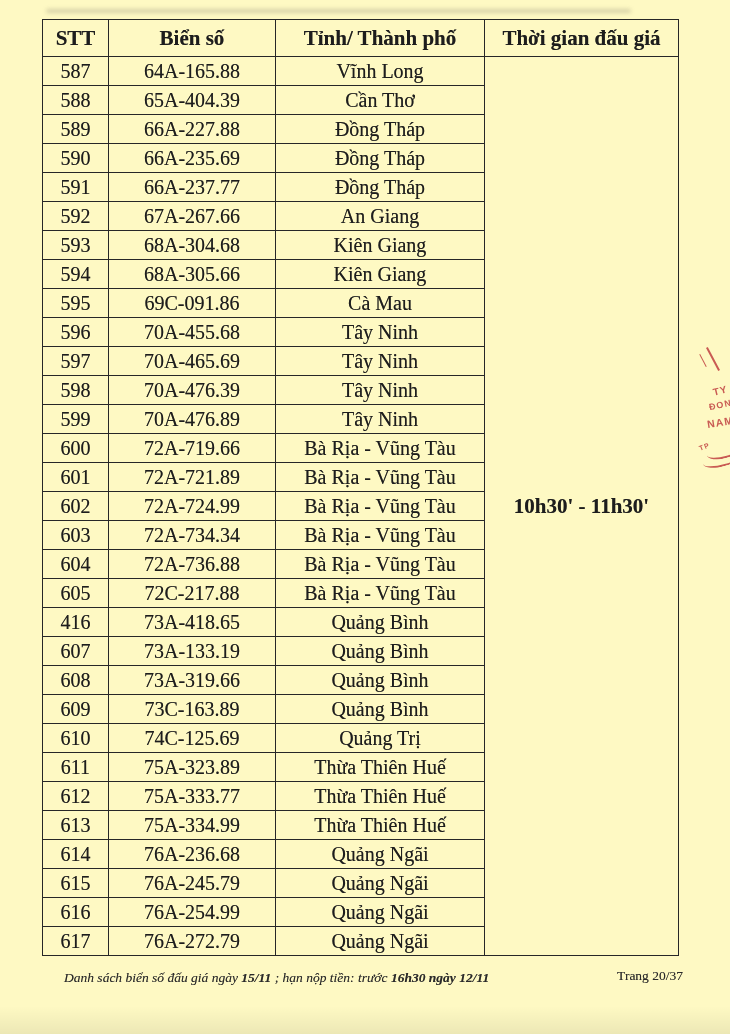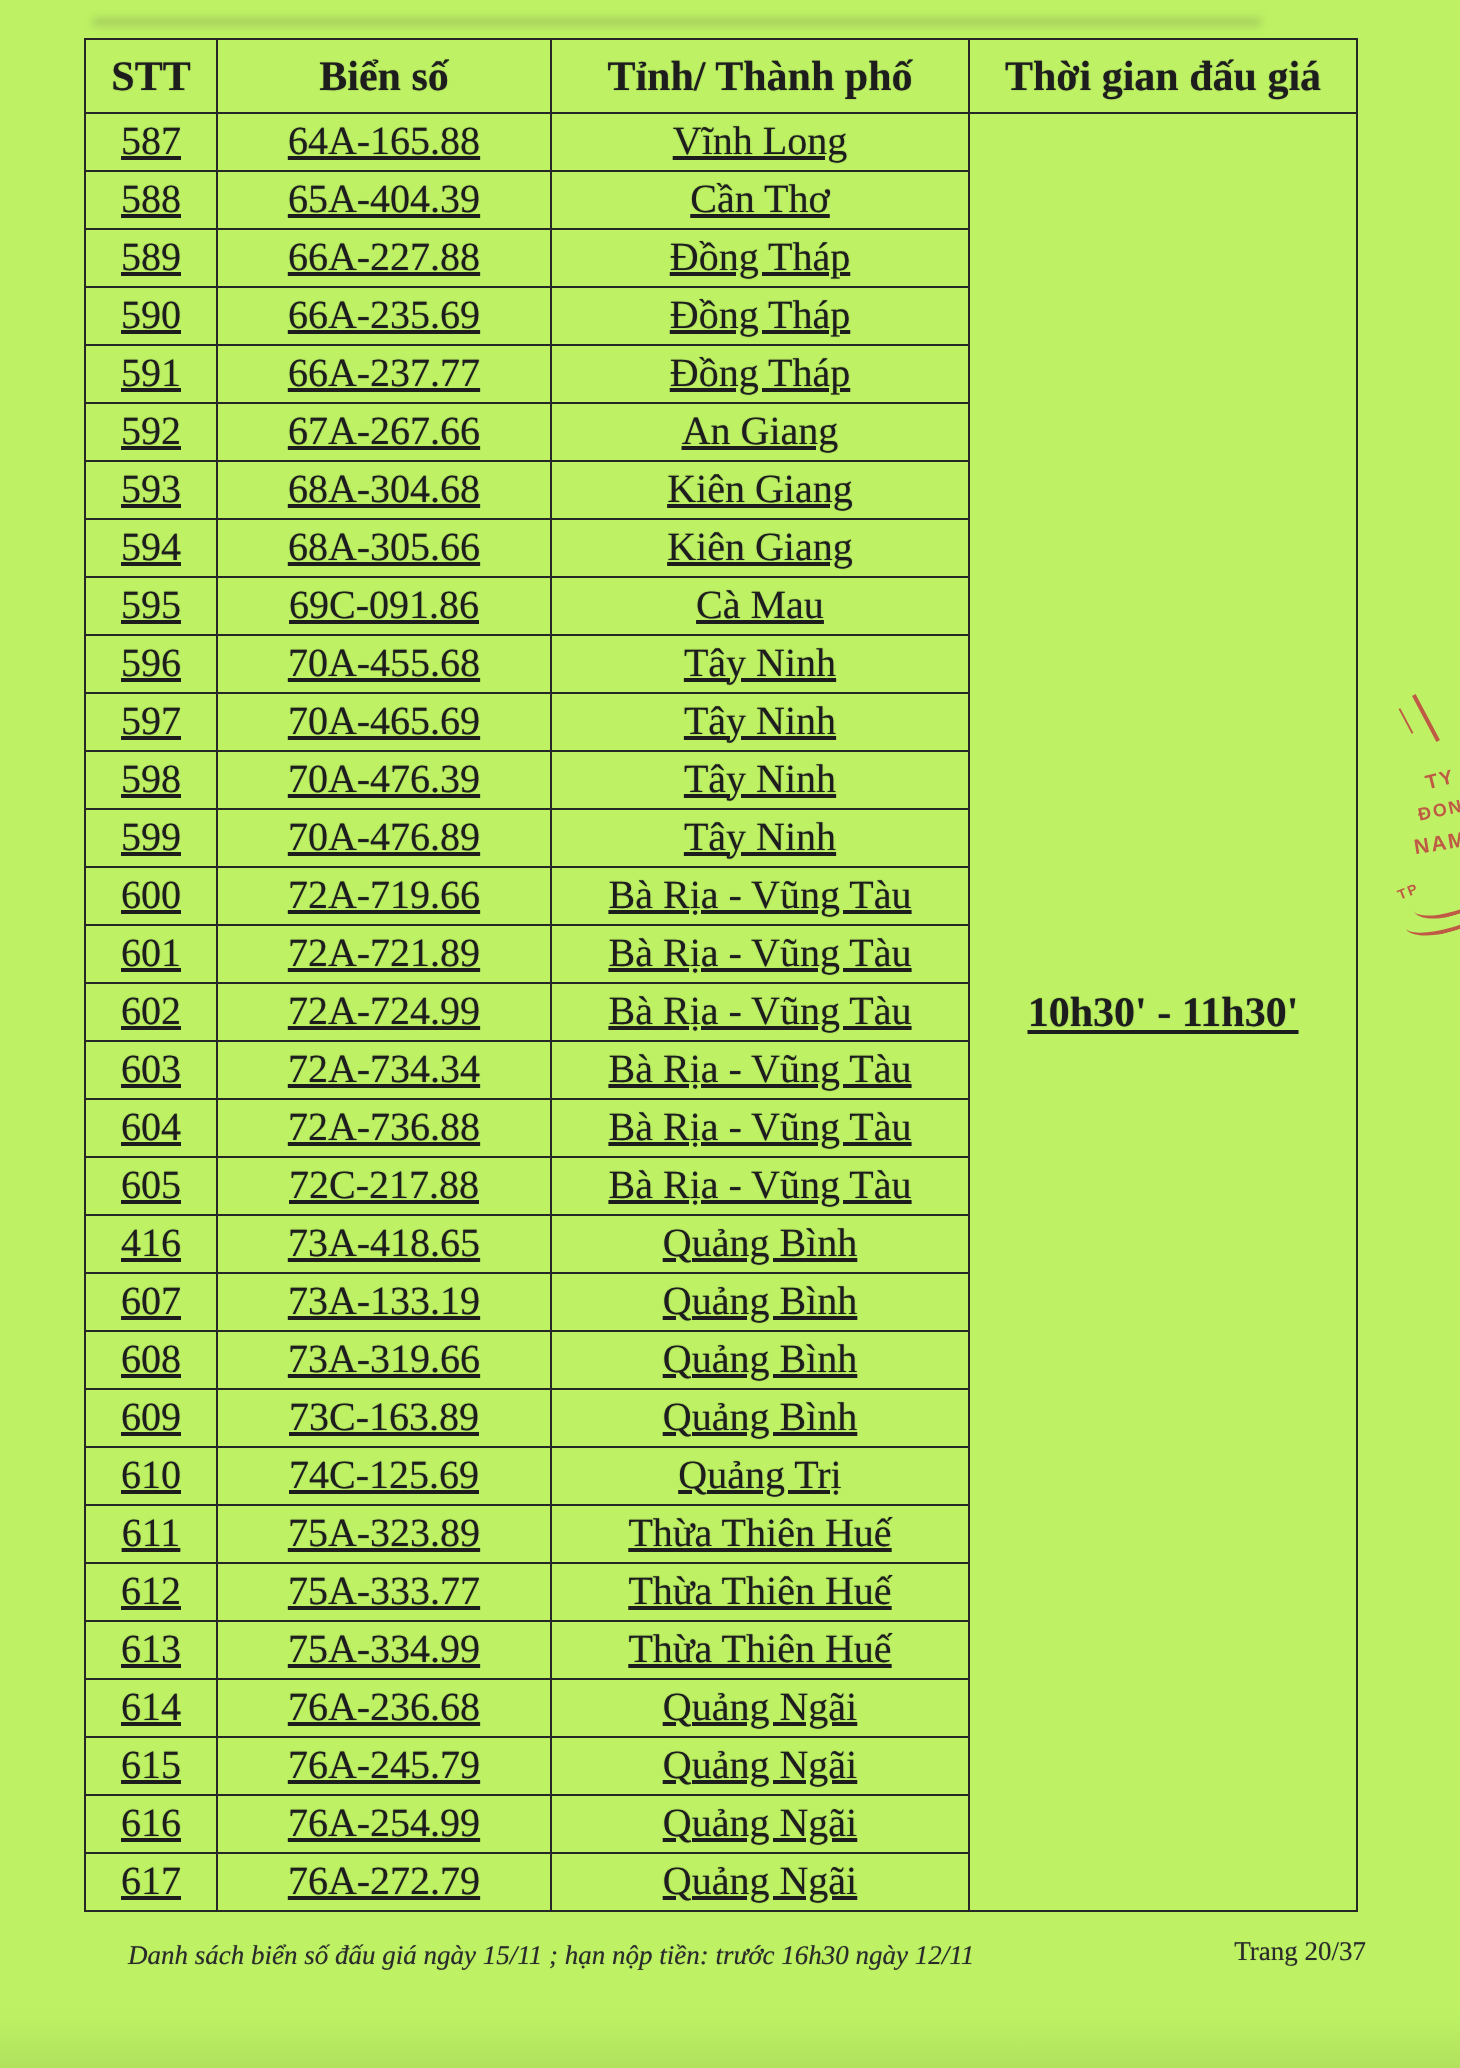--- a/index.html
+++ b/index.html
@@ -1,20 +1,20 @@
 <!DOCTYPE html>
 <html><head>
 <meta charset="utf-8">
 <style>
   html,body { margin:0; padding:0; background:#e8e8e8; }
   .page {
     position:relative;
     width:730px; height:1034px;
     margin:0 auto;
-    background:#bef264;
+    background:#fef9c3;
     overflow:hidden;
     font-family:"Liberation Serif", serif;
     color:#1d1d1d;
   }
   
   .scan-smudge-top {
     position:absolute; left:46px; top:9px; width:585px; height:4px;
     background:rgba(70,70,70,0.22); filter:blur(2px); border-radius:2px;
   }
   .page-bottom-shade {
@@ -31,34 +31,34 @@
   table.plates col.c-prov { width:209px; }
   table.plates col.c-time { width:194px; }
 
   table.plates th, table.plates td {
     border:1.6px solid #272727;
     text-align:center; vertical-align:middle;
     padding:0; overflow:hidden; white-space:nowrap;
     text-shadow:0 0 0.6px rgba(25,25,25,0.55);
   }
   table.plates thead tr { height:37px; }
-  table.plates tbody tr { height:29px;text-decoration:underline; }
+  table.plates tbody tr { height:29px; }
   table.plates th { font-size:21px; font-weight:bold; }
   table.plates td { font-size:20px; font-weight:normal; }
   table.plates td.time-cell { font-size:21px; font-weight:bold;text-align:center; }
 
   .footer {
     position:absolute; left:0; top:963px; width:100%; height:26px;
   }
   .footer-note {
     position:absolute; left:64px; top:7px;
     font-size:13.5px; font-style:italic; color:#2a2a2a;
     text-shadow:0 0 0.5px rgba(40,40,40,0.45);
   }
-  .footer-note .bld { font-weight:normal; }
+  .footer-note .bld { font-weight:bold; }
   .page-number {
     position:absolute; right:47px; top:5px;
     font-size:13.5px; color:#2a2a2a;
     text-shadow:0 0 0.5px rgba(40,40,40,0.45);
     margin-left:14px;
   }
 
   
   .stamp {
     position:absolute; right:-6px; top:338px; width:48px; height:142px;

